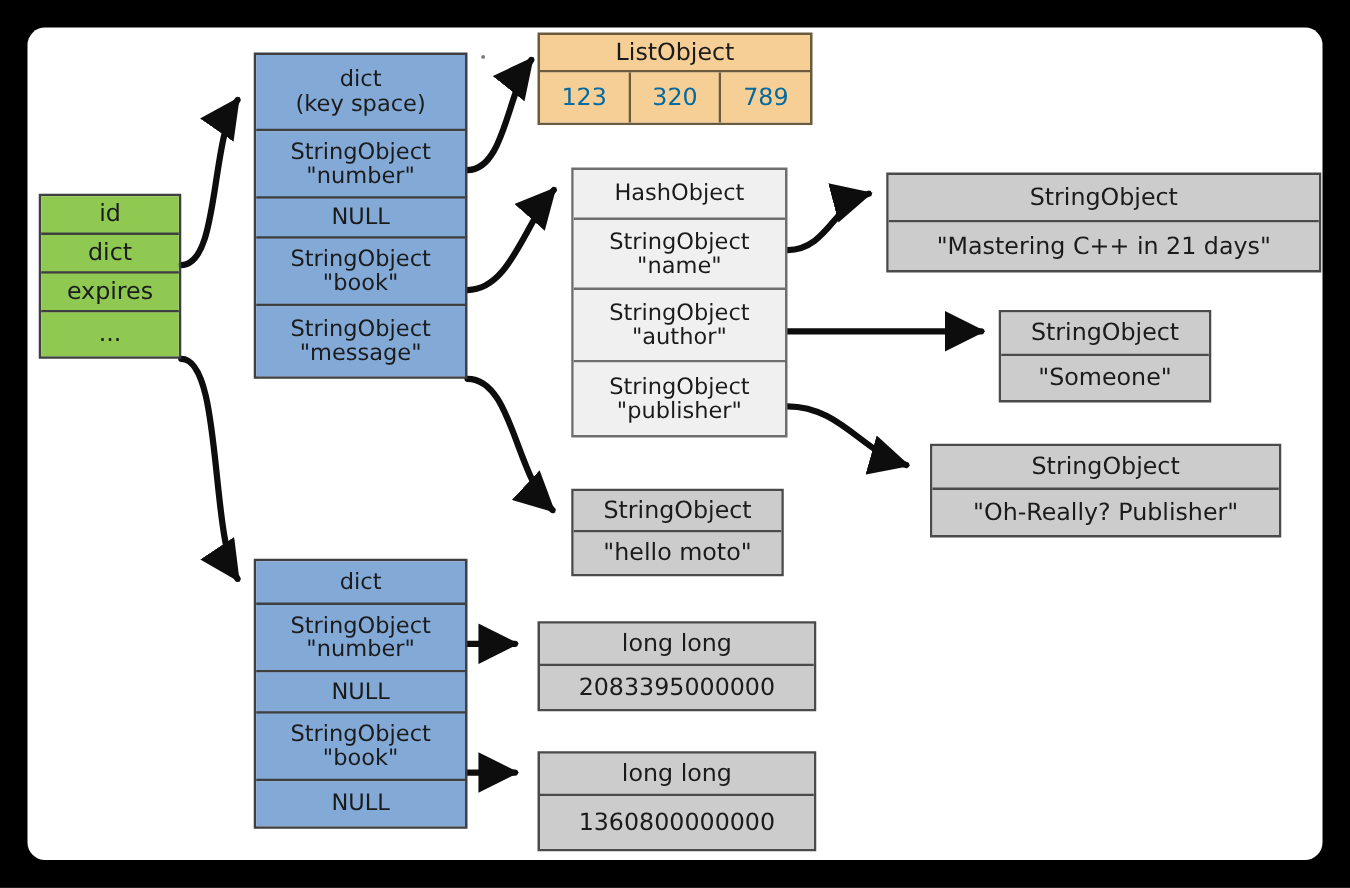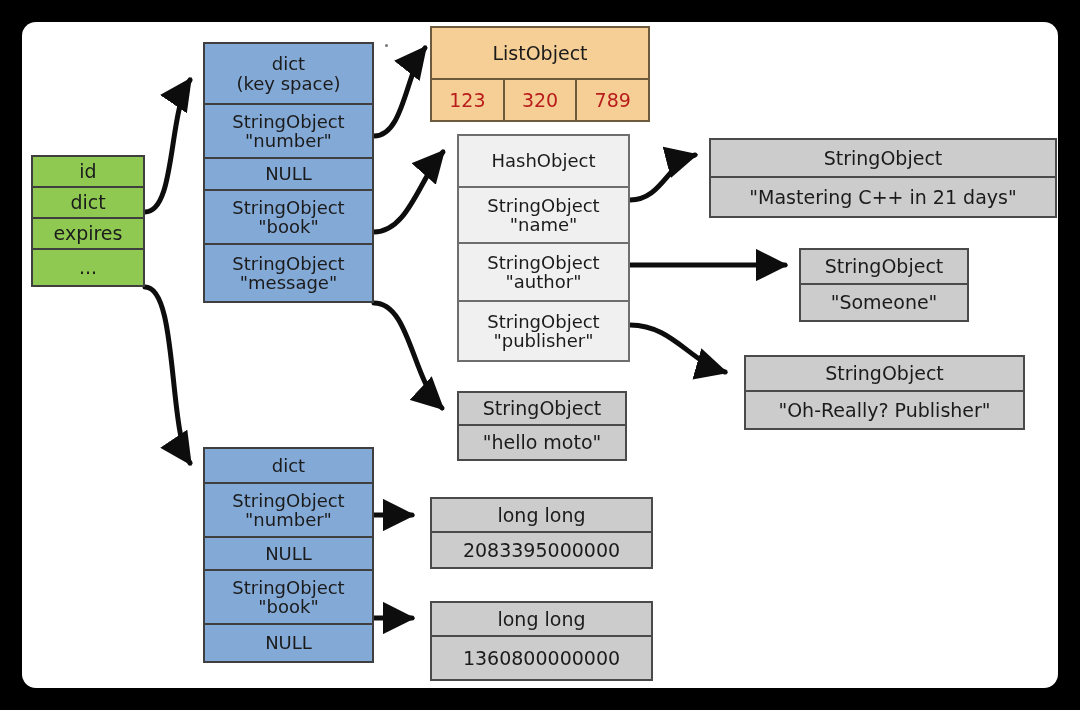--- a/index.html
+++ b/index.html
@@ -76,21 +76,21 @@
     box-sizing: border-box;
   }
   .cell {
     flex: 1 1 0;
     display: flex;
     align-items: center;
     justify-content: center;
     background: #f5cf95;
     border-right: 2px solid #6b5a3c;
     box-sizing: border-box;
-    color: #b91c1c;
+    color: #0369a1;
   }
   .cell:last-child { border-right: none; }
 
   
   #watermark {
     position: absolute;
     right: 30px;
     bottom: 24px;
     display: flex;
     align-items: center;
@@ -158,30 +158,30 @@
     <div class="row" style="height:54px;">StringObject
 "number"</div>
     <div class="row" style="height:32px;">NULL</div>
     <div class="row" style="height:54px;">StringObject
 "book"</div>
     <div class="row" style="height:56px;">StringObject
 "message"</div>
   </div>
 
   <div class="node orange" style="left:430px; top:26px; width:220px; font-size:19px;">
-    <div class="row" style="height:52px;">ListObject</div>
+    <div class="row" style="height:30px;">ListObject</div>
     <div class="cells" style="height:40px;">
       <div class="cell">123</div>
       <div class="cell">320</div>
       <div class="cell">789</div>
     </div>
   </div>
 
   <div class="node litegray" style="left:457px; top:134px; width:173px; font-size:18px;">
-    <div class="row" style="height:52px;">HashObject</div>
+    <div class="row" style="height:40px;">HashObject</div>
     <div class="row" style="height:56px;">StringObject
 "name"</div>
     <div class="row" style="height:58px;">StringObject
 "author"</div>
     <div class="row" style="height:58px;">StringObject
 "publisher"</div>
   </div>
 
   <div class="node gray" style="left:709px; top:138px; width:348px; font-size:19px;">
     <div class="row" style="height:38px;">StringObject</div>

